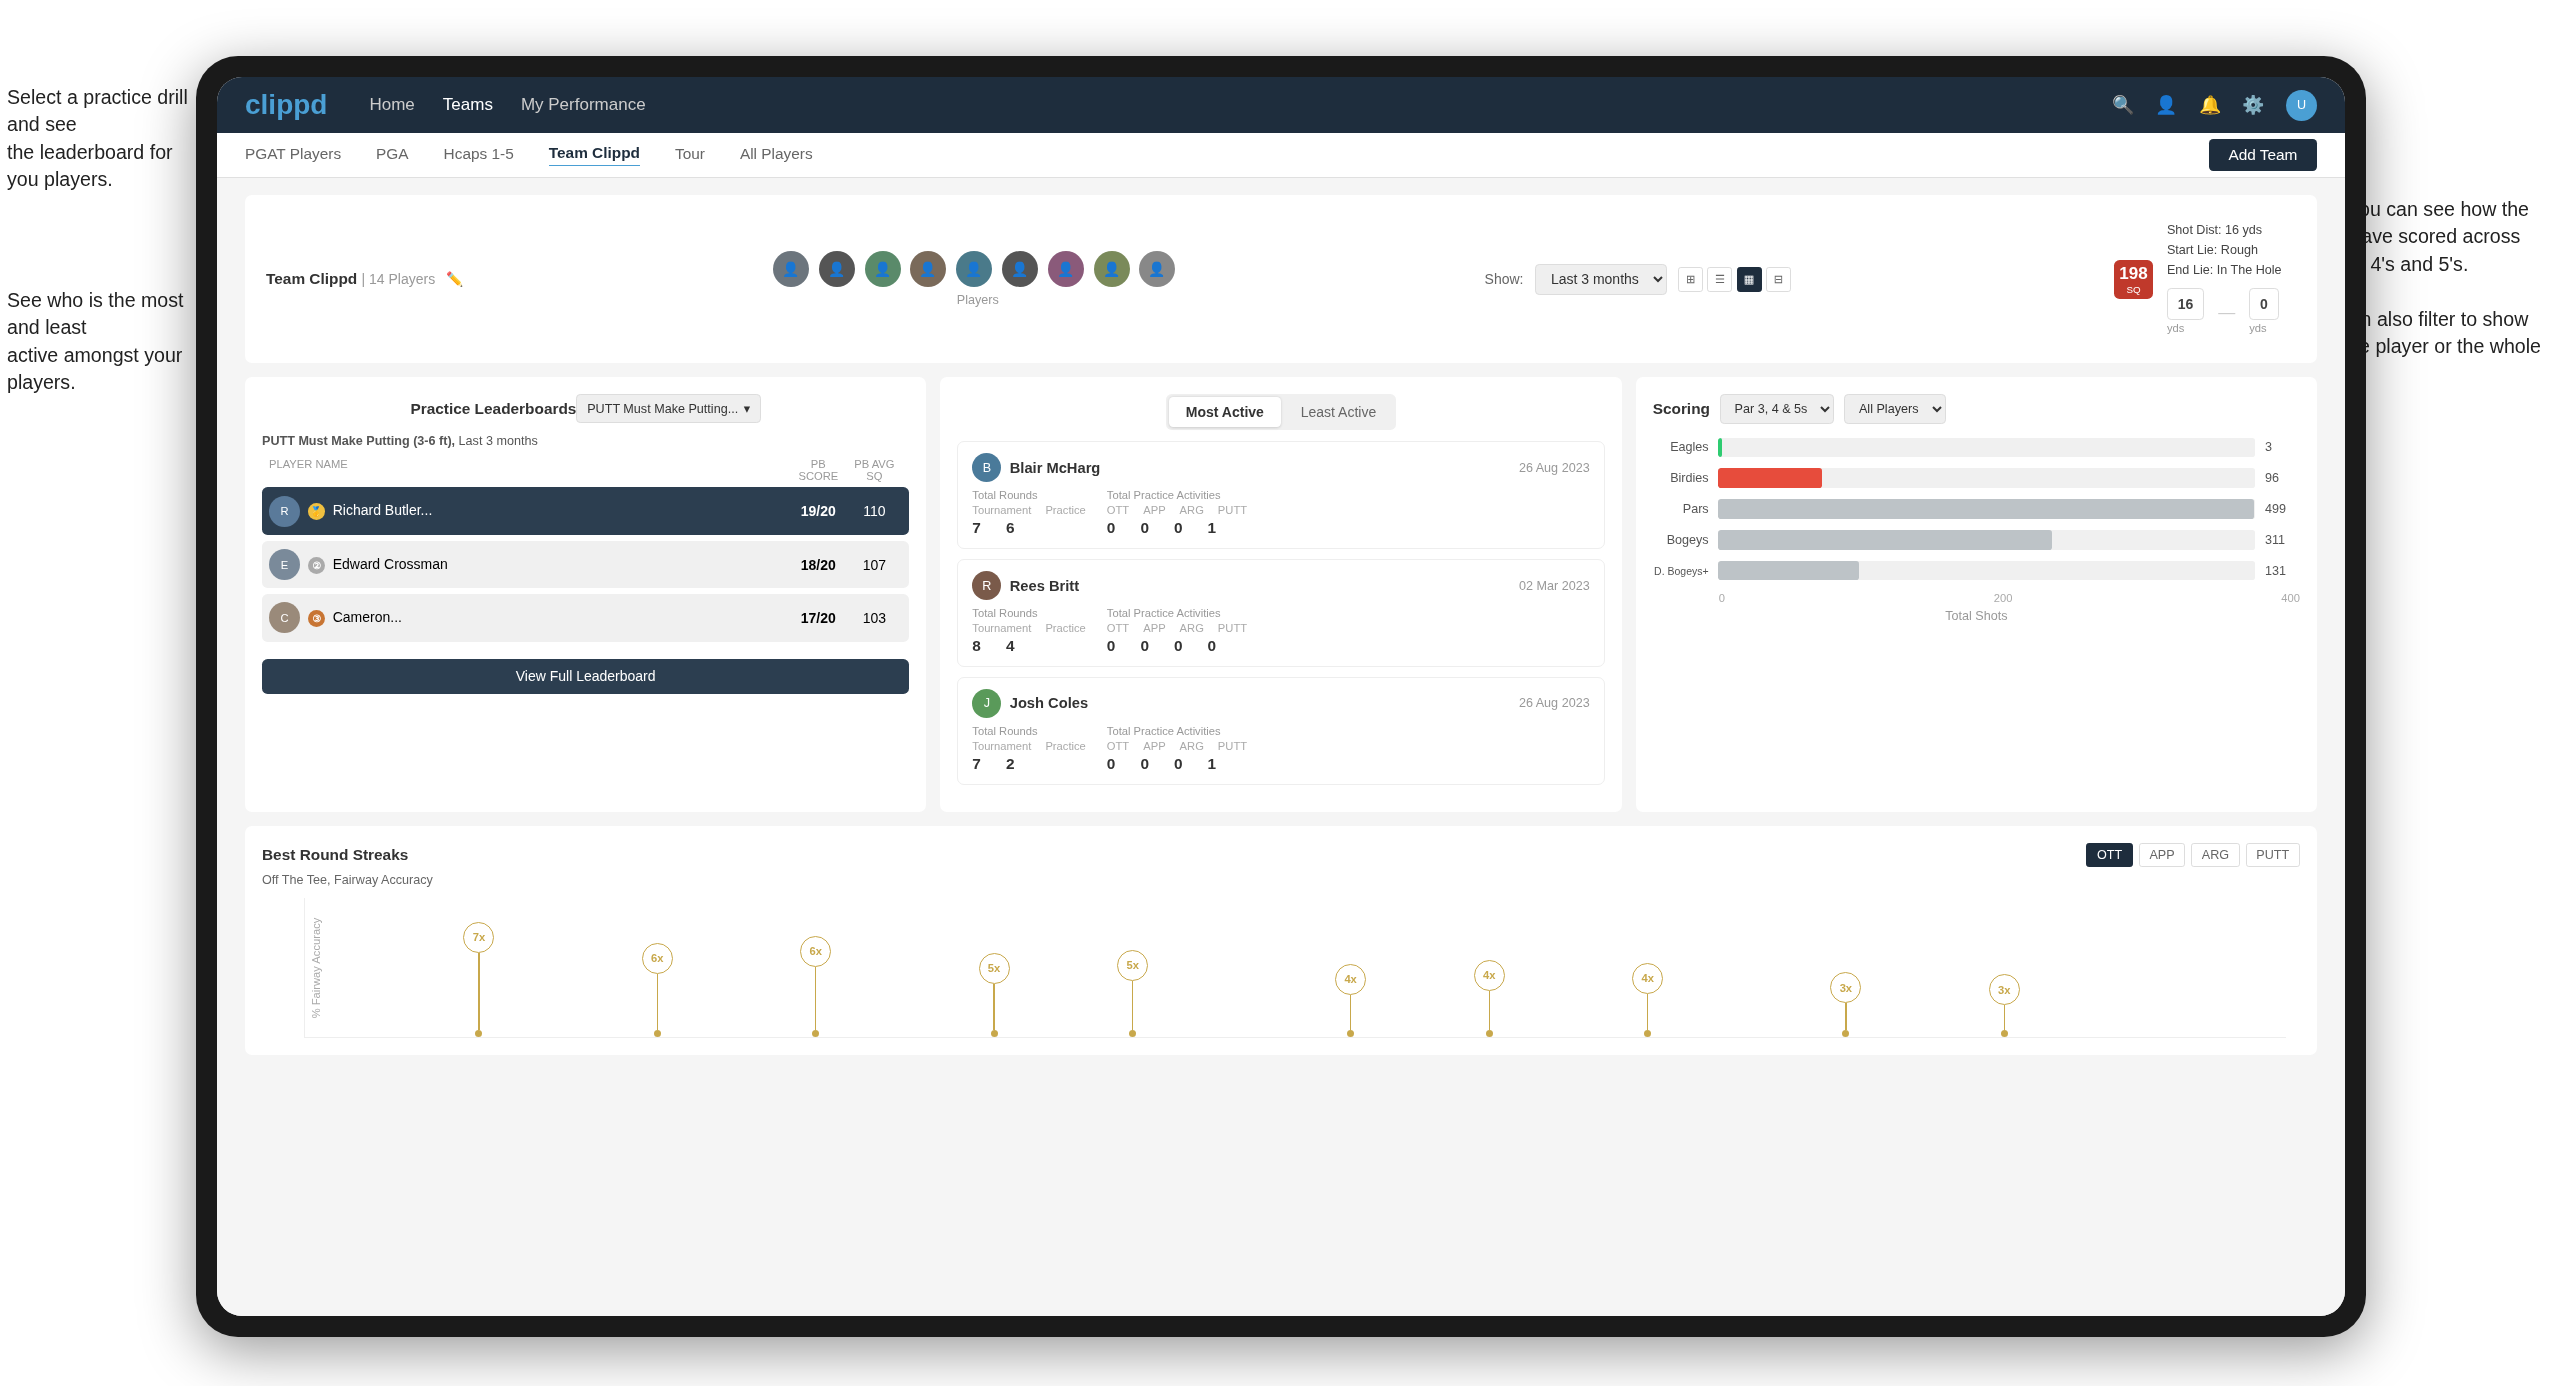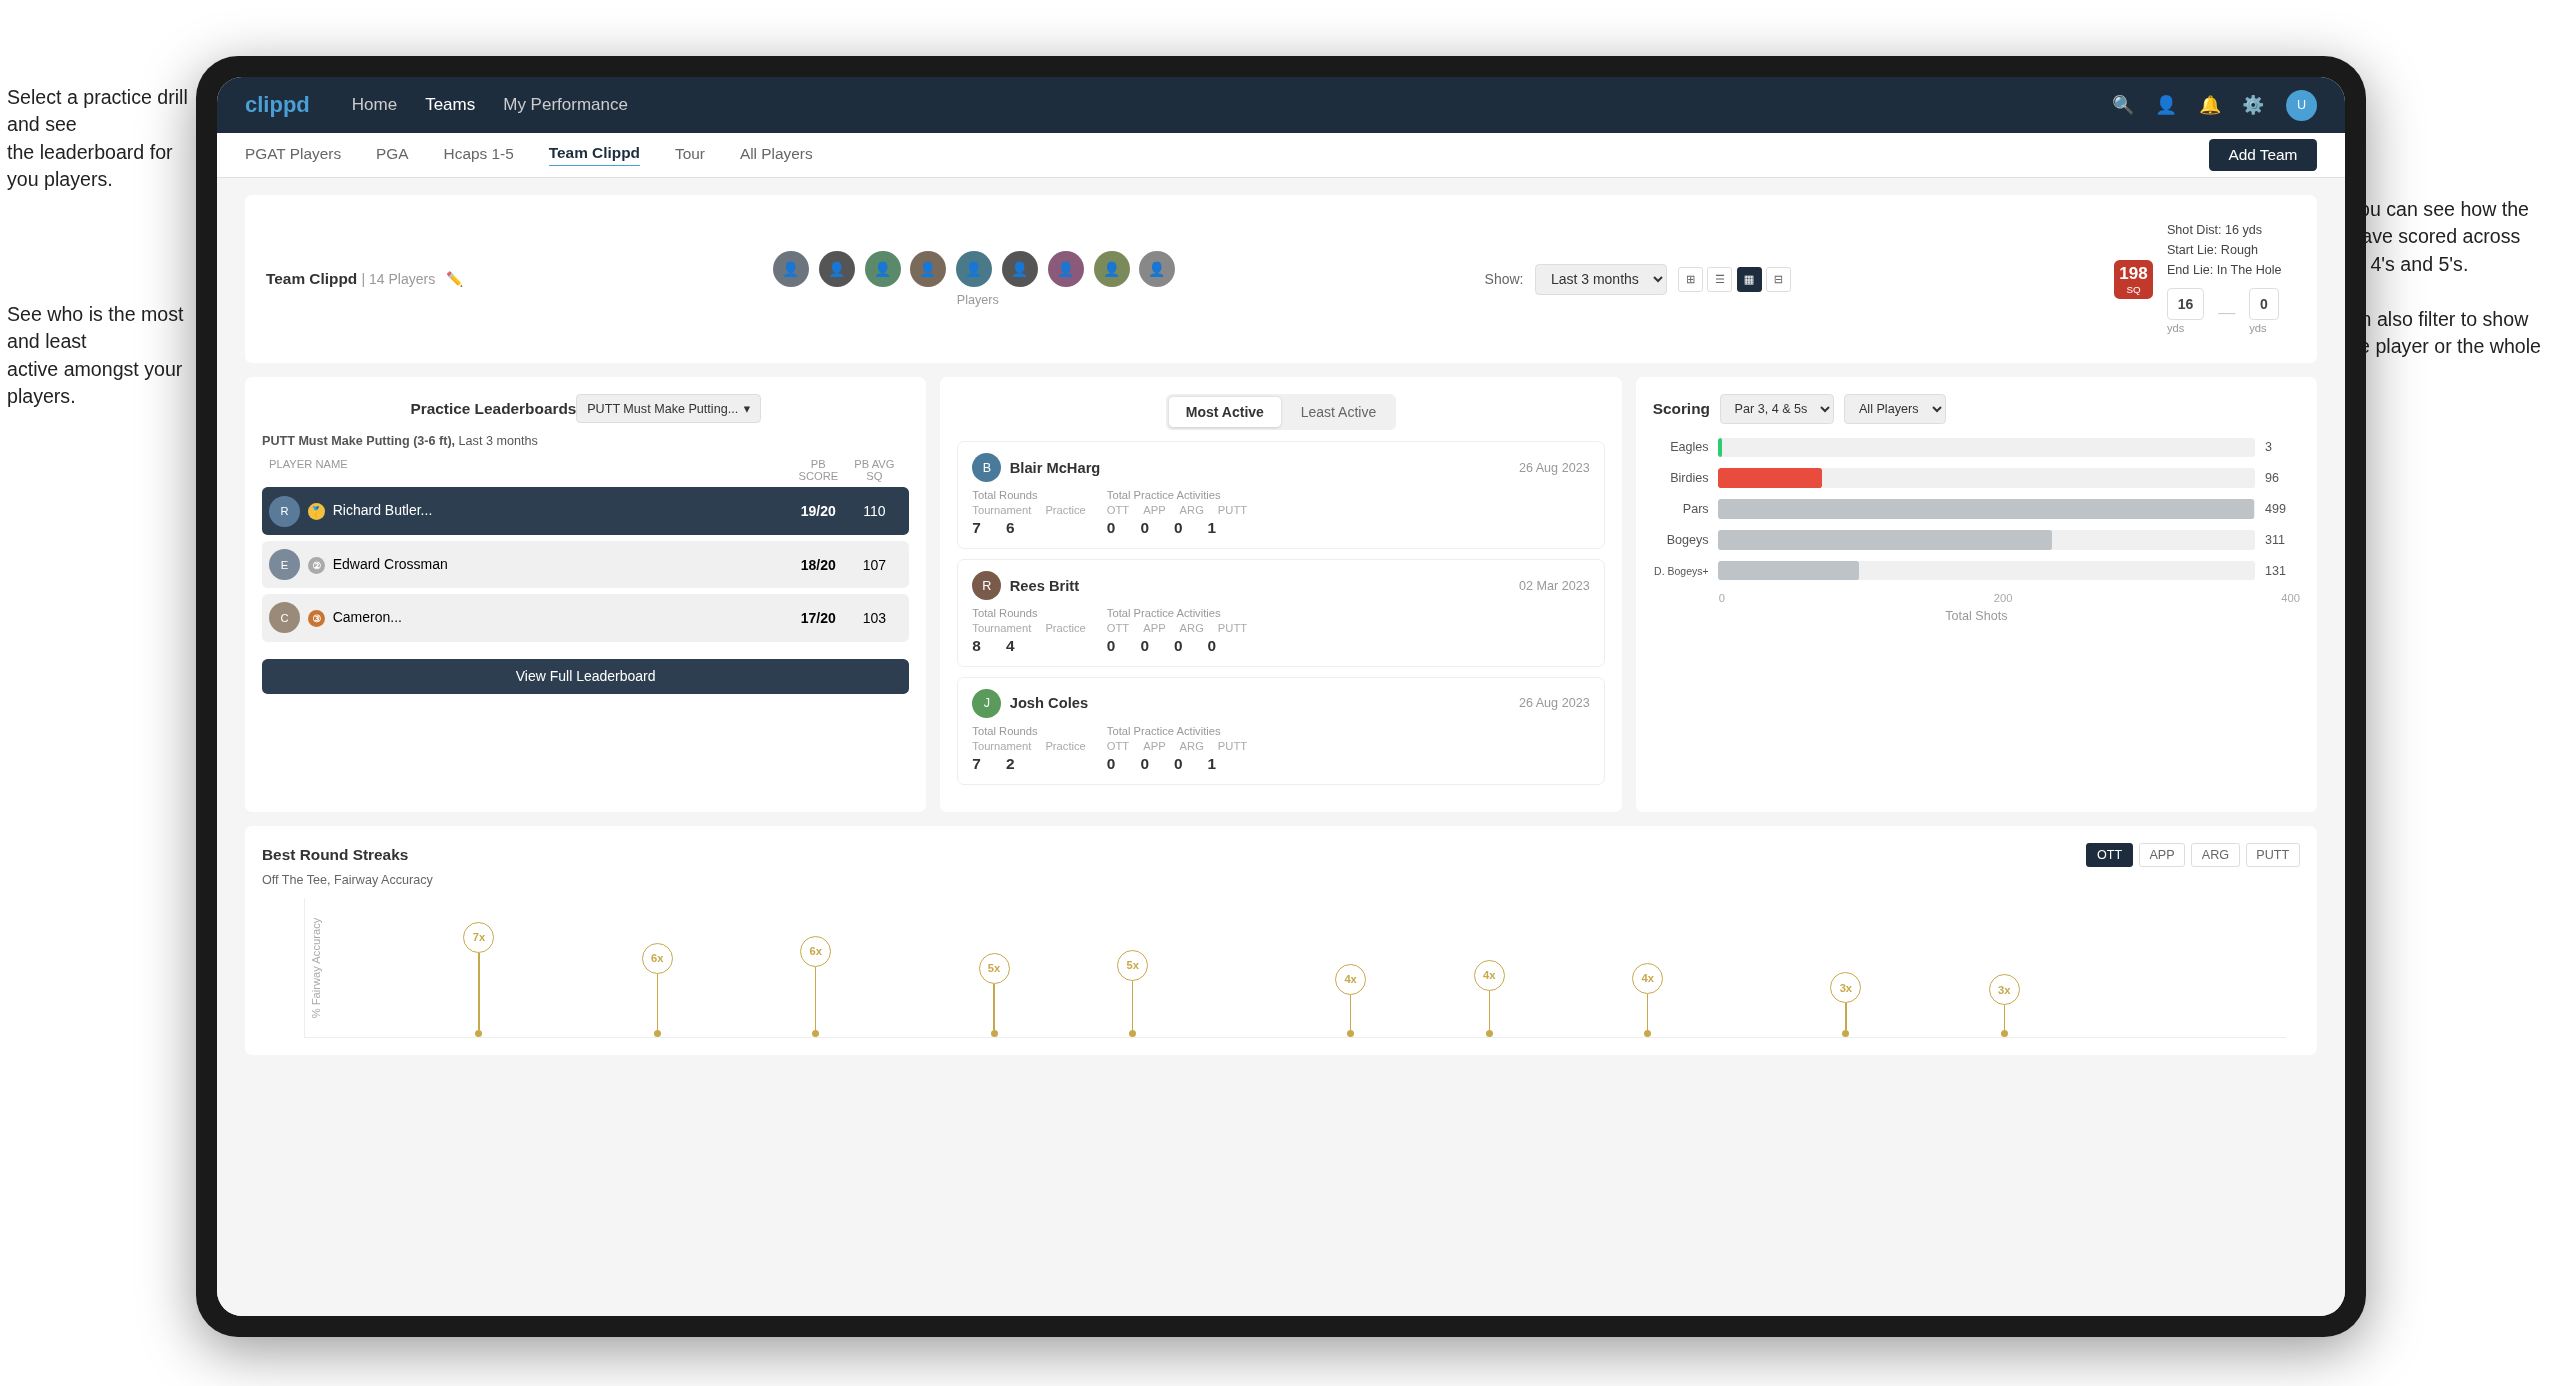--- a/index.html
+++ b/index.html
@@ -14,21 +14,21 @@
 
     
     .annotation {
       position: absolute;
       font-size: 19.6px;
       color: #222;
       line-height: 1.4;
       max-width: 196px;
     }
     .annotation-left1 { top: 84px; left: 7px; }
-    .annotation-left2 { top: 301px; left: 7px; }
+    .annotation-left2 { top: 287px; left: 7px; }
     .annotation-right1 { top: 196px; right: 42px; max-width: 252px; }
 
     
     .arrow-svg {
       position: absolute;
       top: 0; left: 0;
       width: 2576px;
       height: 1386px;
       pointer-events: none;
     }
@@ -59,21 +59,21 @@
     .navbar {
       background: #1e2d3d;
       height: 56px;
       display: flex;
       align-items: center;
       padding: 0 28px;
       flex-shrink: 0;
     }
     .navbar-logo {
       color: #4a9fd4;
-      font-size: 22px;
+      font-size: 28px;
       font-weight: 700;
       margin-right: 42px;
     }
     .navbar-links {
       display: flex;
       gap: 28px;
     }
     .navbar-link {
       color: #ccc;
       font-size: 17px;

